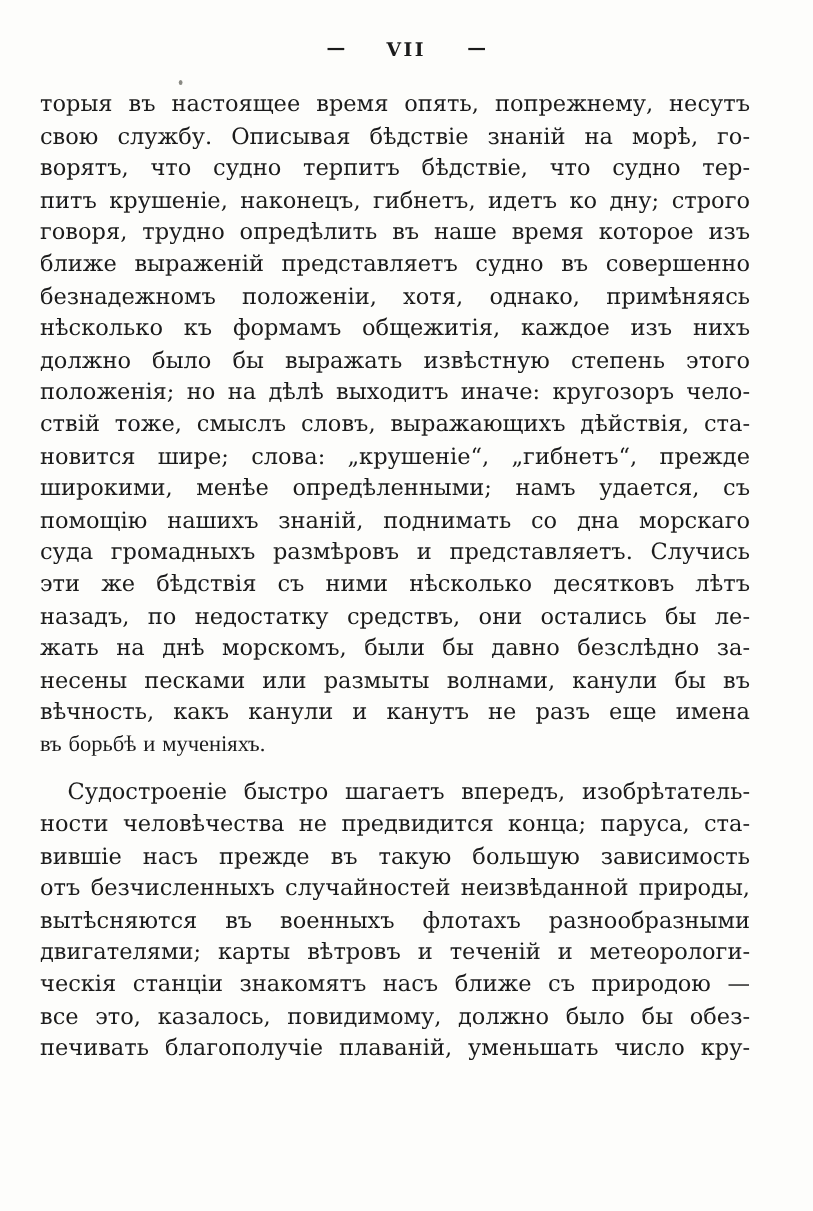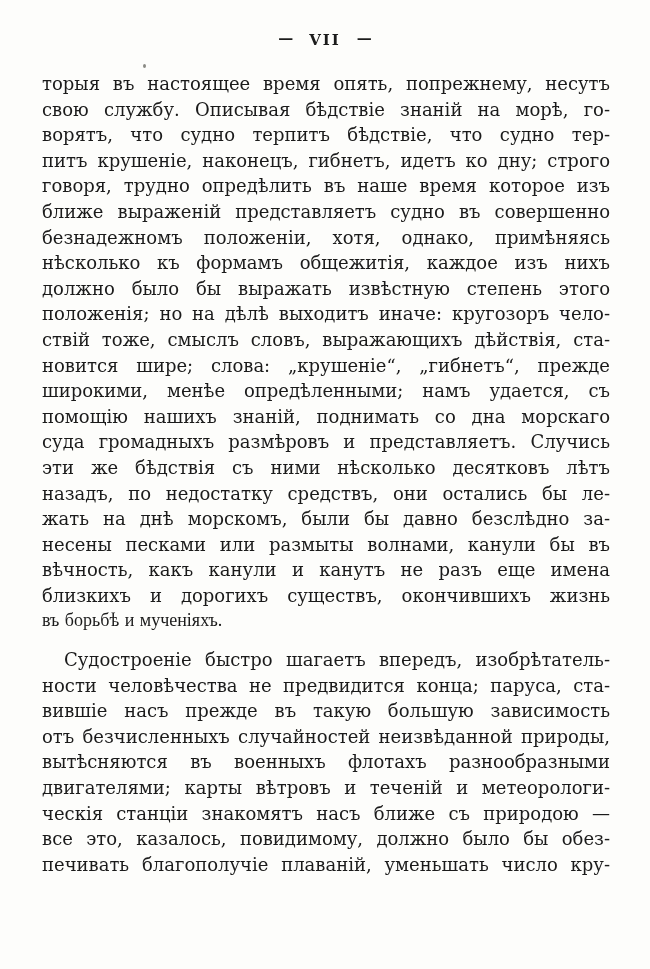--- a/index.html
+++ b/index.html
@@ -29,28 +29,28 @@
     font-weight:bold;
     color:var(--ink);
     white-space:nowrap;
   }
   .running-head .dash{
     letter-spacing:0;
     position:relative;
     top:-2px;
   }
   .running-head .num{
-    margin:0 16px;
+    margin:0 33px;
     font-size:15px;
     letter-spacing:2px;
   }
   .text-block{
     position:absolute;
     top:71px;
-    left:42px;
+    left:32px;
     width:568px;
   }
   .paragraph{margin:0;padding:0;}
   .paragraph + .paragraph{margin-top:13px;}
   .text-line{
     font-size:18px;
     line-height:25.6px;
     height:25.6px;
     text-align:justify;
     text-align-last:justify;
@@ -93,21 +93,20 @@
         <div class="text-line">ствій тоже, смыслъ словъ, выражающихъ дѣйствія, ста-</div>
         <div class="text-line">новится шире; слова: „крушеніе“, „гибнетъ“, прежде</div>
         <div class="text-line">широкими, менѣе опредѣленными; намъ удается, съ</div>
         <div class="text-line">помощію нашихъ знаній, поднимать со дна морскаго</div>
         <div class="text-line">суда громадныхъ размѣровъ и представляетъ. Случись</div>
         <div class="text-line">эти же бѣдствія съ ними нѣсколько десятковъ лѣтъ</div>
         <div class="text-line">назадъ, по недостатку средствъ, они остались бы ле-</div>
         <div class="text-line">жать на днѣ морскомъ, были бы давно безслѣдно за-</div>
         <div class="text-line">несены песками или размыты волнами, канули бы въ</div>
         <div class="text-line">вѣчность, какъ канули и канутъ не разъ еще имена</div>
-        <div class="text-line">близкихъ и дорогихъ существъ, окончившихъ жизнь</div>
         <div class="text-line no-justify-last">въ борьбѣ и мученіяхъ.</div>
       </div>
     <div class="paragraph">
         <div class="text-line indent">Судостроеніе быстро шагаетъ впередъ, изобрѣтатель-</div>
         <div class="text-line">ности человѣчества не предвидится конца; паруса, ста-</div>
         <div class="text-line">вившіе насъ прежде въ такую большую зависимость</div>
         <div class="text-line">отъ безчисленныхъ случайностей неизвѣданной природы,</div>
         <div class="text-line">вытѣсняются въ военныхъ флотахъ разнообразными</div>
         <div class="text-line">двигателями; карты вѣтровъ и теченій и метеорологи-</div>
         <div class="text-line">ческія станціи знакомятъ насъ ближе съ природою —</div>

